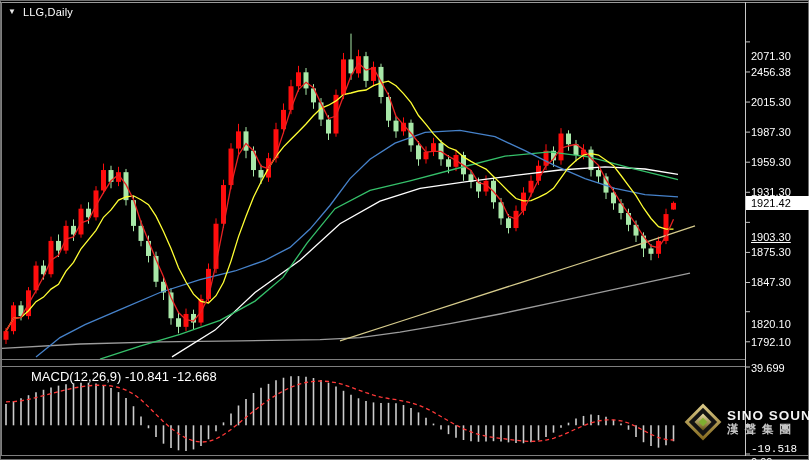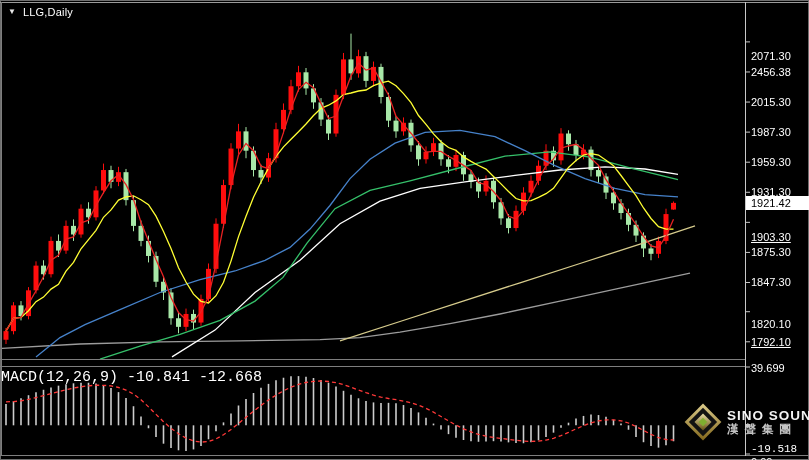--- a/index.html
+++ b/index.html
@@ -2,21 +2,21 @@
 <html><head>
 <meta charset="utf-8">
 <style>
   html,body{margin:0;padding:0;background:#000;}
   #window{position:relative;width:809px;height:460px;background:#000;overflow:hidden;
           font-family:"Liberation Sans",sans-serif;box-shadow:inset 0 0 0 1px #6f6f6f;}
   #chart-svg{position:absolute;left:0;top:0;}
   #header{position:absolute;left:8px;top:6px;color:#fff;font-size:11px;display:flex;align-items:center;gap:7px;z-index:5;}
   #header .tri{font-size:8px;color:#e8e8e8;line-height:1;cursor:pointer;}
   #header .sym{letter-spacing:0.2px;}
-  #macd-label{position:absolute;left:1px;top:369px;color:#fff;font-size:15px;z-index:5;font-family:Liberation Mono, monospace;}
+  #macd-label{position:absolute;left:31px;top:369px;color:#fff;font-size:13px;z-index:5;}
   .axis-label{position:absolute;left:751px;width:56px;color:#fff;font-size:11px;z-index:4;white-space:nowrap;}
   #price-badge{position:absolute;left:746px;width:62px;height:14px;background:#fff;color:#000;
                font-size:11px;line-height:14px;padding-left:5px;z-index:6;}
   #logo{position:absolute;left:688px;top:407px;display:flex;align-items:center;gap:9px;z-index:7;opacity:0.95;}
   #logo .diamond{position:relative;width:30px;height:30px;}
   #logo .d1,#logo .d2,#logo .d3,#logo .d4{position:absolute;transform:rotate(45deg);}
   #logo .d1{left:2px;top:2px;width:26px;height:26px;background:linear-gradient(135deg,#e8d794,#8a6d1d);}
   #logo .d2{left:5px;top:5px;width:20px;height:20px;background:#141414;}
   #logo .d3{left:9px;top:9px;width:12px;height:12px;background:linear-gradient(135deg,#f4e9b0,#6b5512);}
   #logo .d4{left:12px;top:12px;width:6px;height:6px;background:#86b832;}
@@ -342,21 +342,21 @@
       <div class="axis-label" style="top: 50px;">2071.30</div>
       <div class="axis-label" style="top: 65.9741px;">2456.38</div>
       <div class="axis-label" style="top: 96.0481px;">2015.30</div>
       <div class="axis-label" style="top: 126.122px;">1987.30</div>
       <div class="axis-label" style="top: 156.196px;">1959.30</div>
       <div class="axis-label" style="top: 186.27px;">1931.30</div>
       <div class="axis-label" style="top: 231px; text-decoration: underline;">1903.30</div>
       <div class="axis-label" style="top: 246.419px;">1875.30</div>
       <div class="axis-label" style="top: 276.493px;">1847.30</div>
       <div class="axis-label" style="top: 305.707px; margin-top: 12px;">1820.10</div>
-      <div class="axis-label" style="top: 335.781px; text-decoration: underline;">1792.10</div>
+      <div class="axis-label" style="top: 335.781px;">1792.10</div>
     </div>
   <div id="macd-axis-labels">
       <div class="axis-label" style="top: 362px;">39.699</div>
       <div class="axis-label" style="top: 441px; margin-top: 15px;">0.00</div>
       <div class="axis-label" style="top: 443px; font-family: Liberation Mono, monospace;">-19.518</div>
     </div>
 
   <div id="logo">
     <span class="diamond">
       <span class="d1"></span>

